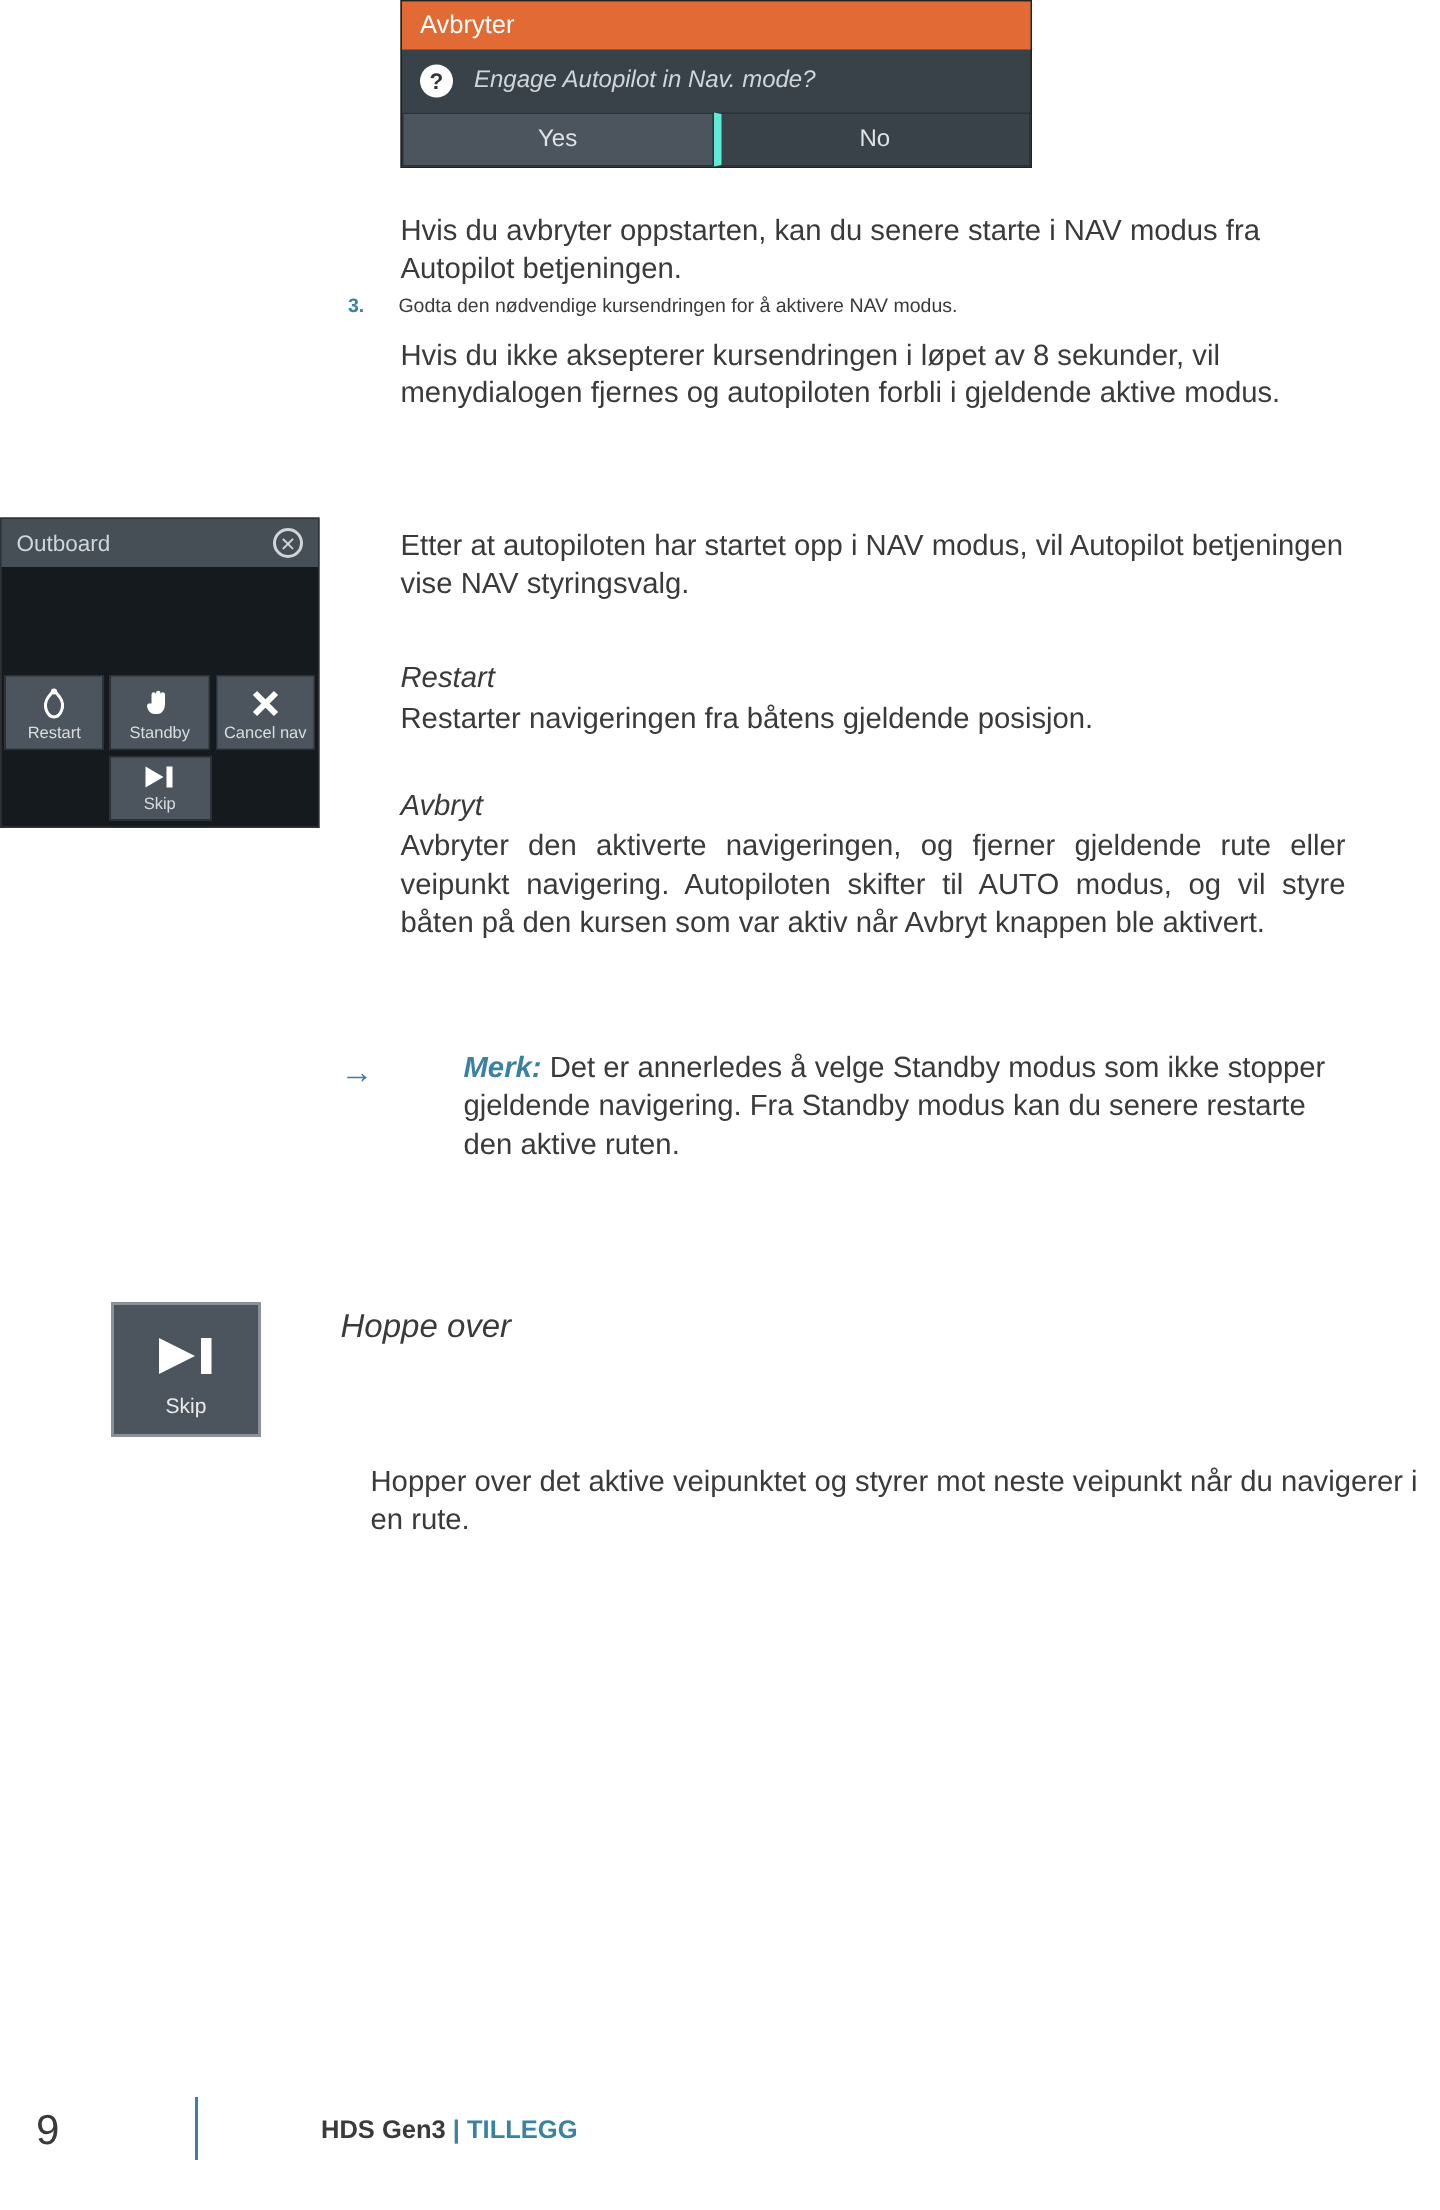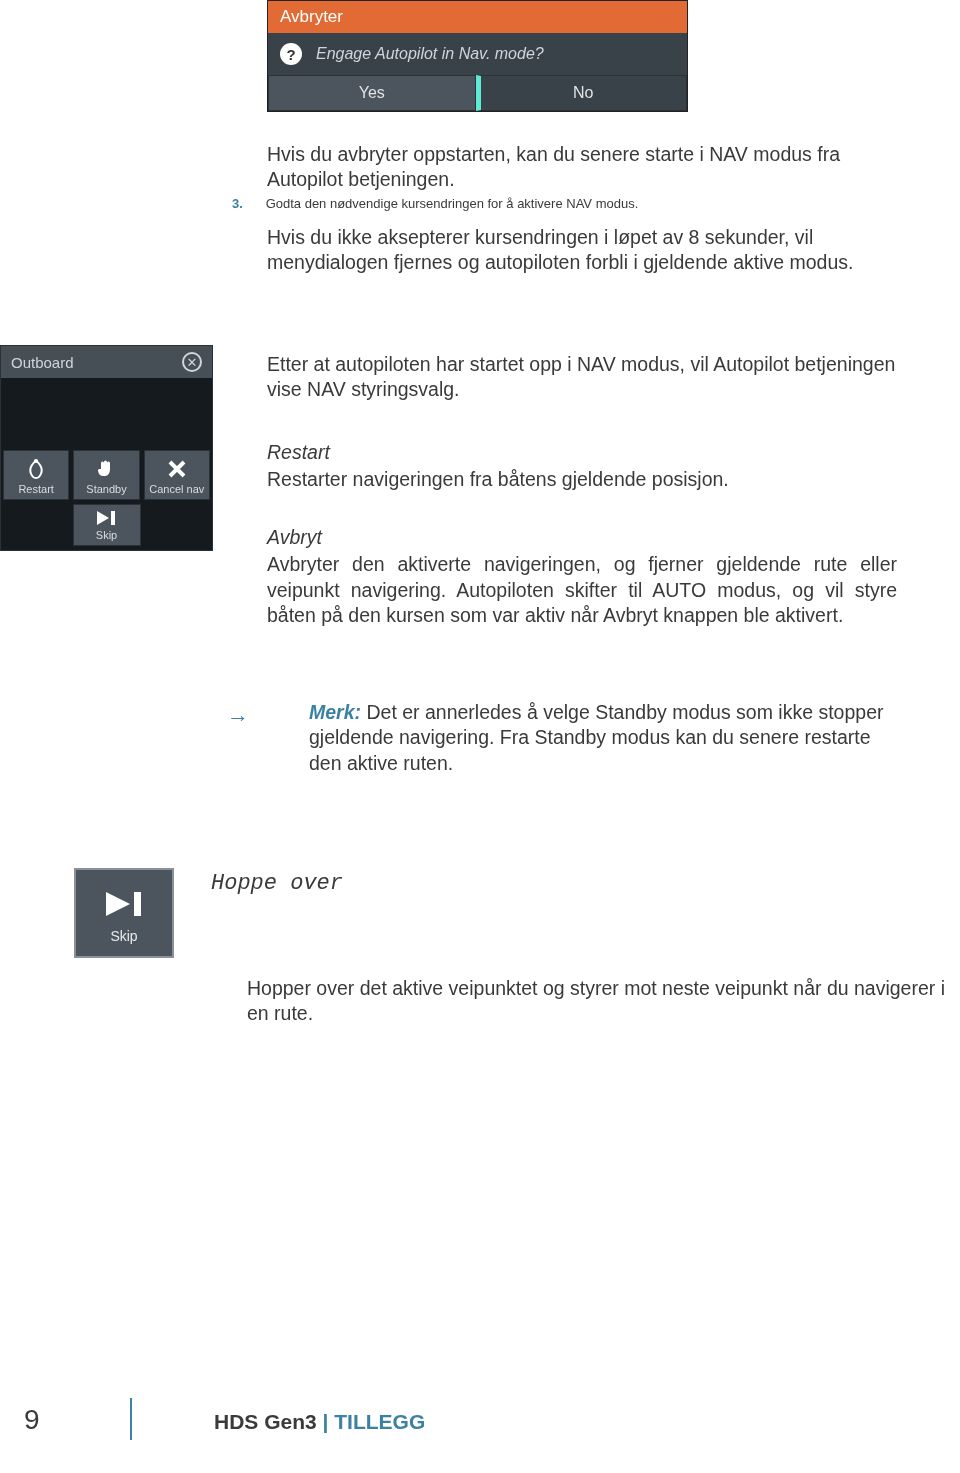--- a/index.html
+++ b/index.html
@@ -170,40 +170,40 @@
     left: 74px; top: 868px;
     width: 100px; height: 90px;
     background: #4c555d;
     border: 2px solid #8a9199;
     text-align: center;
     color: #fff;
     padding-top: 18px;
   }
   .skip-block .lbl { font-size: 14px; margin-top: 4px; color:#e8eaec;}
 
-  .s-hoppe { left: 211px; top: 870px; width: 690px; font-family: Liberation Mono, monospace; }
+  .s-hoppe { left: 227px; top: 870px; width: 690px; }
   .s-hoppe-body { left: 215px; top: 976px; width: 700px; margin-left: 32px; }
 
   
   .footer-num {
     position: absolute;
     left: 24px; top: 1404px;
     font-size: 28px;
     color: #3a3a3a;
   }
   .footer-bar {
     position: absolute;
     left: 130px; top: 1398px;
     width: 2px; height: 42px;
     background: #3b81a2;
   }
   .footer-txt {
     position: absolute;
     left: 214px; top: 1410px;
-    font-size: 21px;
+    font-size: 17px;
     font-weight: bold;
   }
   .footer-txt .brand { color: #3a3a3a; }
   .footer-txt .suffix { color: #3b81a2; }
 </style>
 </head>
 <body>
 
 <div class="dialog">
   <div class="dialog-title">Avbryter</div>

